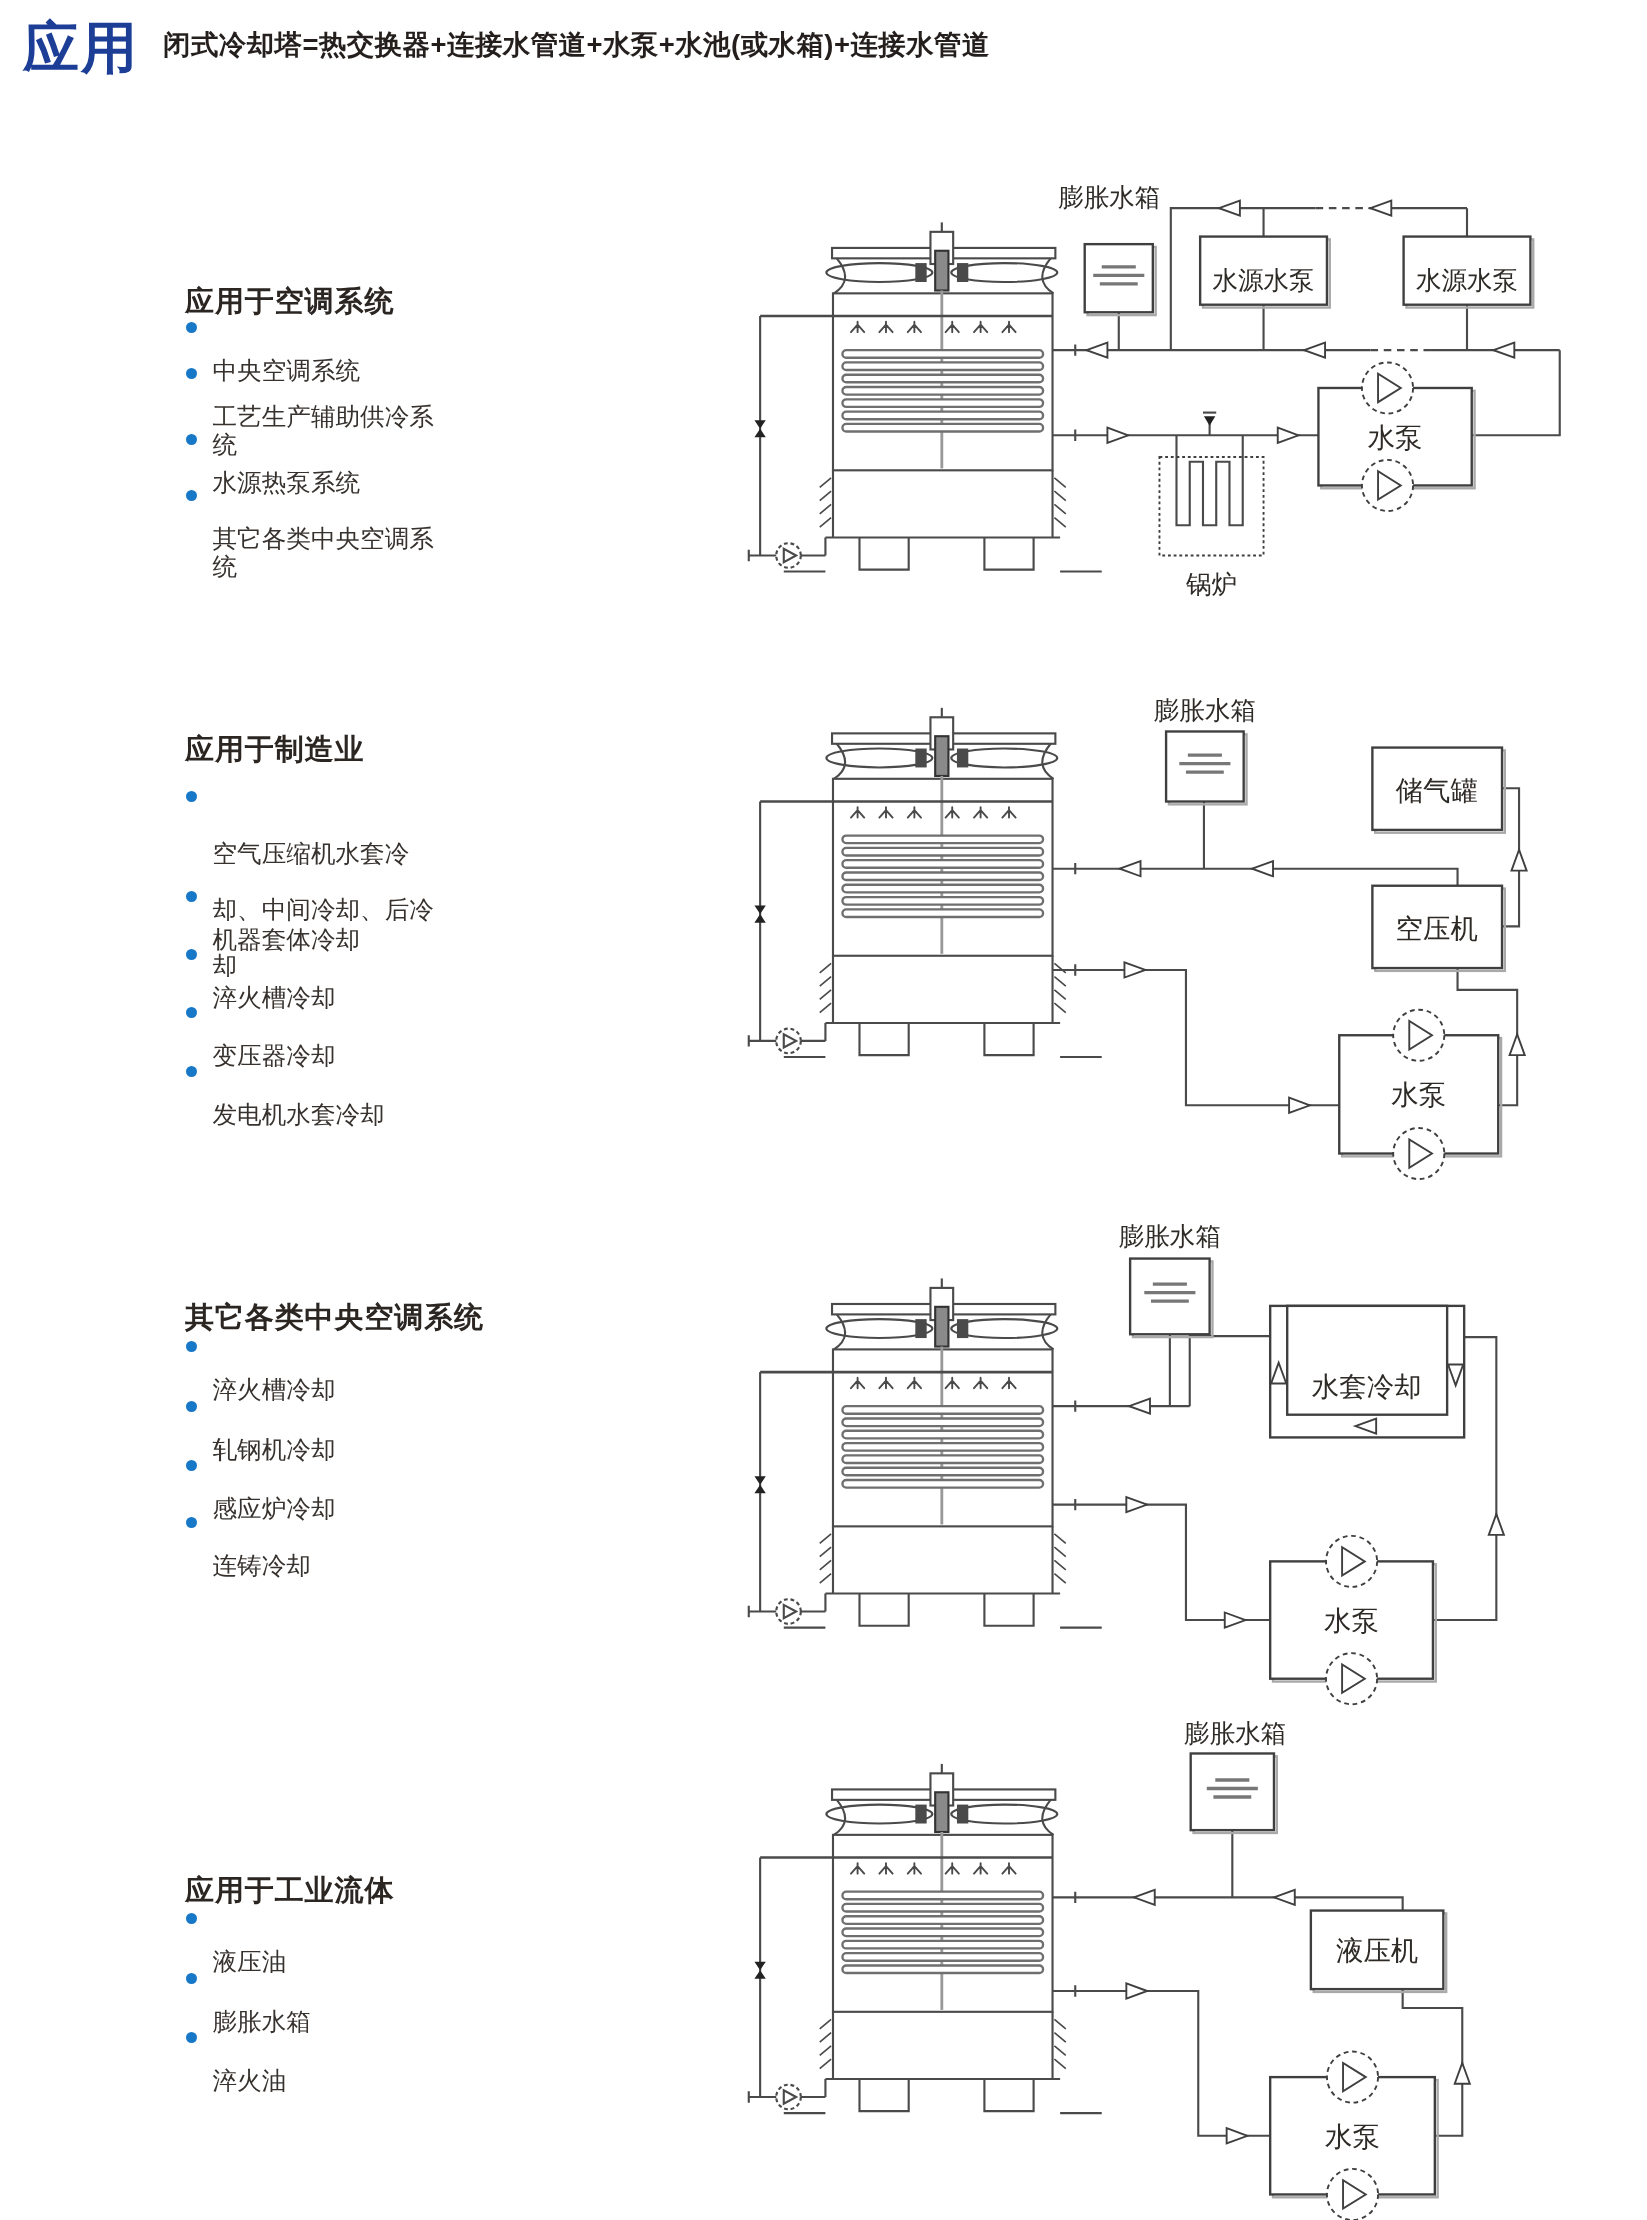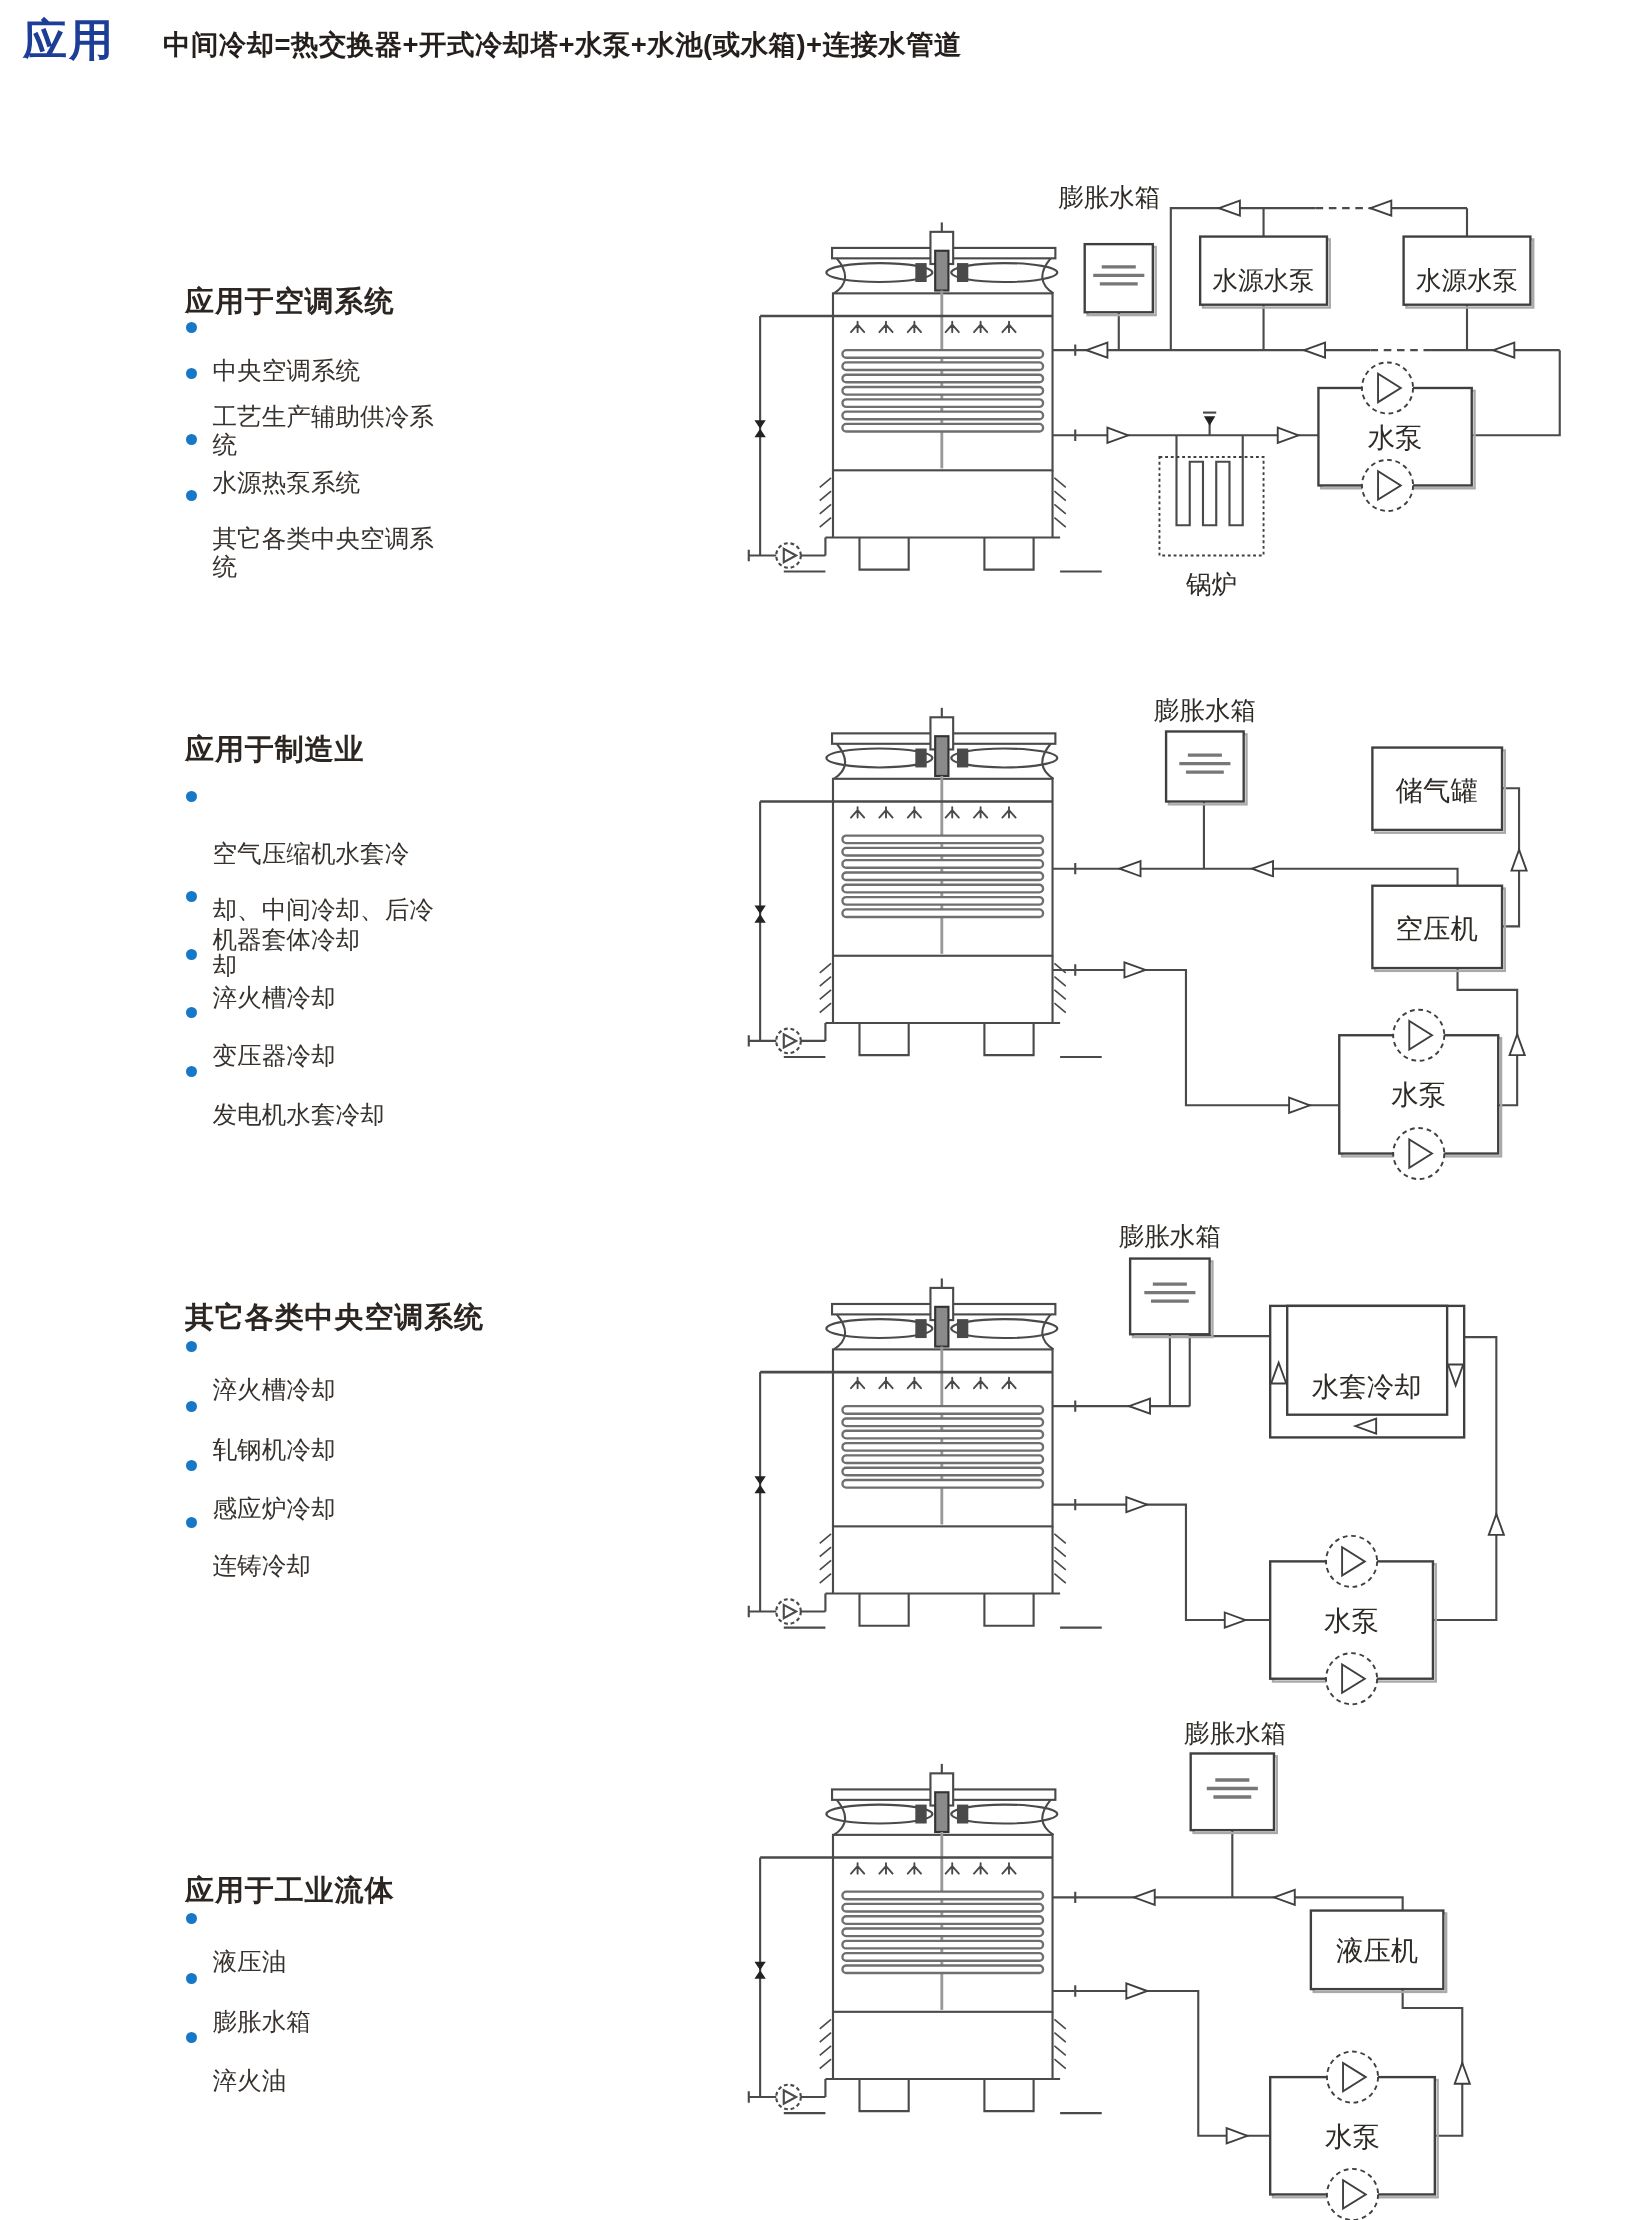--- a/index.html
+++ b/index.html
@@ -2,21 +2,21 @@
 <html style="font-size:15px"><head>
 <meta charset="utf-8">
 <style>
   html,body{margin:0;padding:0;}
   body{
     width:1648px;height:2220px;position:relative;background:#ffffff;
     font-family:"Liberation Sans","DejaVu Sans",sans-serif;
     color:#2e2925;overflow:hidden;
   }
   .tag{
-    position:absolute;left:23px;top:11.4px;font-size:44px;font-weight:bold;
+    position:absolute;left:23px;top:11.4px;font-size:56px;font-weight:bold;
     color:#1c3e96;letter-spacing:1.9px;font-family:Liberation Mono, monospace;
   }
   .doc-title{
     position:absolute;left:163px;top:26.5px;font-size:27.4px;font-weight:bold;
     color:#241f1c;letter-spacing:0.5px;
   }
   .sec-heading{
     position:absolute;left:185px;font-size:29px;font-weight:bold;color:#2b2622;
     letter-spacing:0.9px;white-space:nowrap;margin-top:28px;
   }
@@ -37,21 +37,21 @@
   .bxsh{fill:none;stroke:#a9a9a9;stroke-width:2.5;}
   .bxd{fill:none;stroke:#3f3f3f;stroke-width:2;stroke-dasharray:3 3;}
   .arw{fill:#ffffff;stroke:#3f3f3f;stroke-width:2;}
   .lbl{font-size:27px;fill:#2e2a26;text-anchor:middle;font-family:"Liberation Sans","DejaVu Sans",sans-serif;}
   .lblb{font-size:29px;}
 </style>
 </head>
 <body>
 
 <div class="tag">应用</div>
-<div class="doc-title">中间冷却=热交换器+开式冷却塔+水泵+水池(或水箱)+连接水管道</div>
+<div class="doc-title">闭式冷却塔=热交换器+连接水管道+水泵+水池(或水箱)+连接水管道</div>
 
 <div class="sec-heading" style="top:254px">应用于空调系统</div>
 <div class="bullet" style="top:313px">
     <span class="dot"></span>
     <span class="btxt">中央空调系统</span>
   </div>
 <div class="bullet" style="top:359px">
     <span class="dot"></span>
     <span class="btxt">工艺生产辅助供冷系统</span>
   </div>

